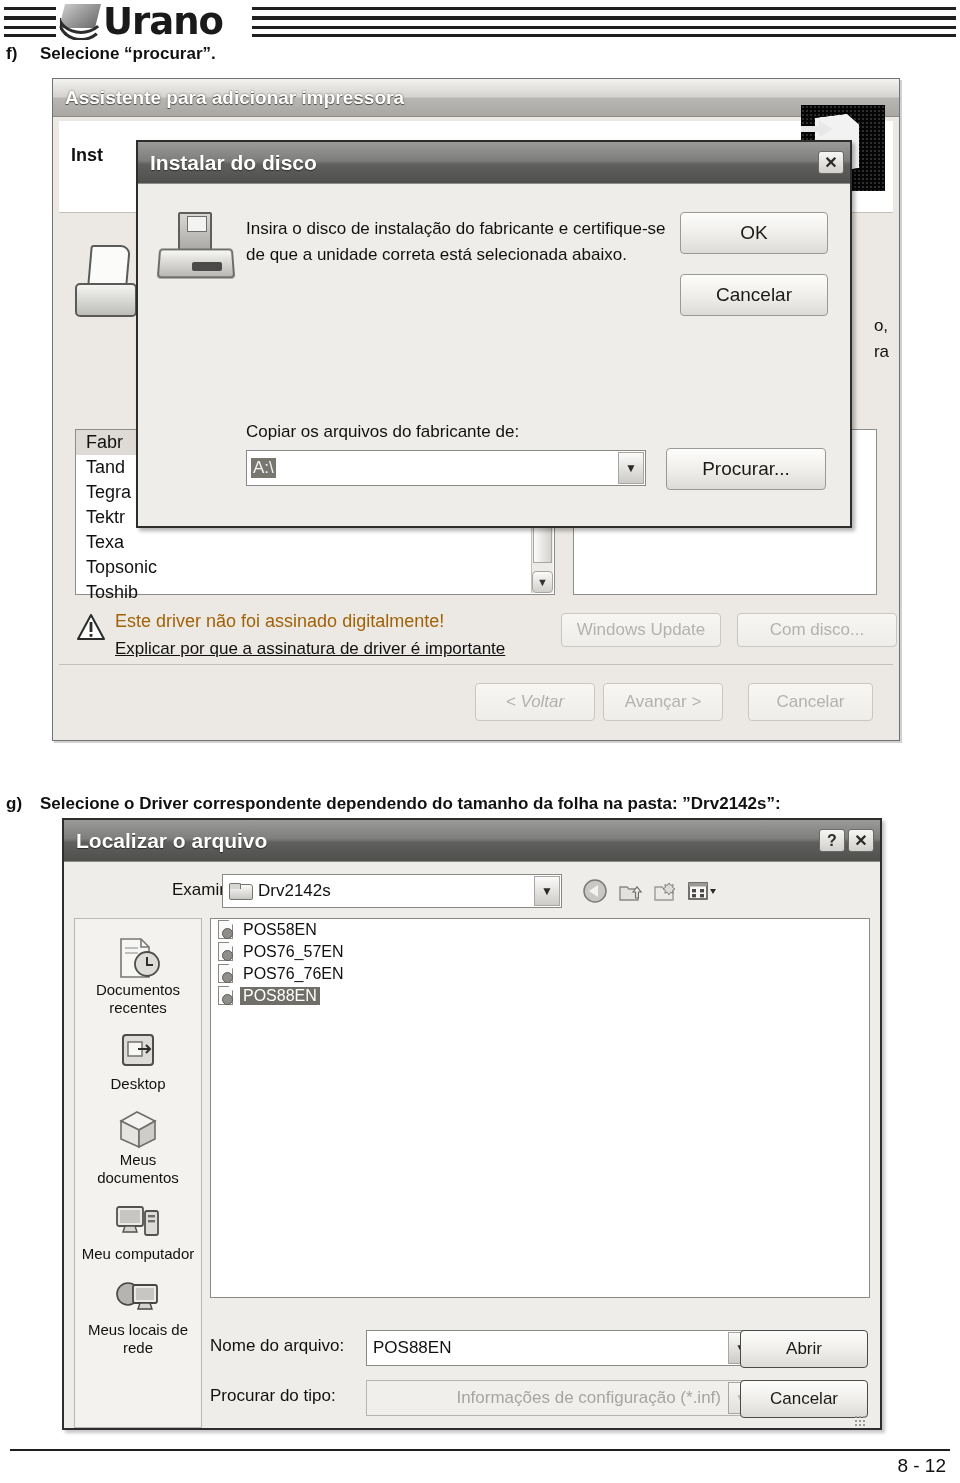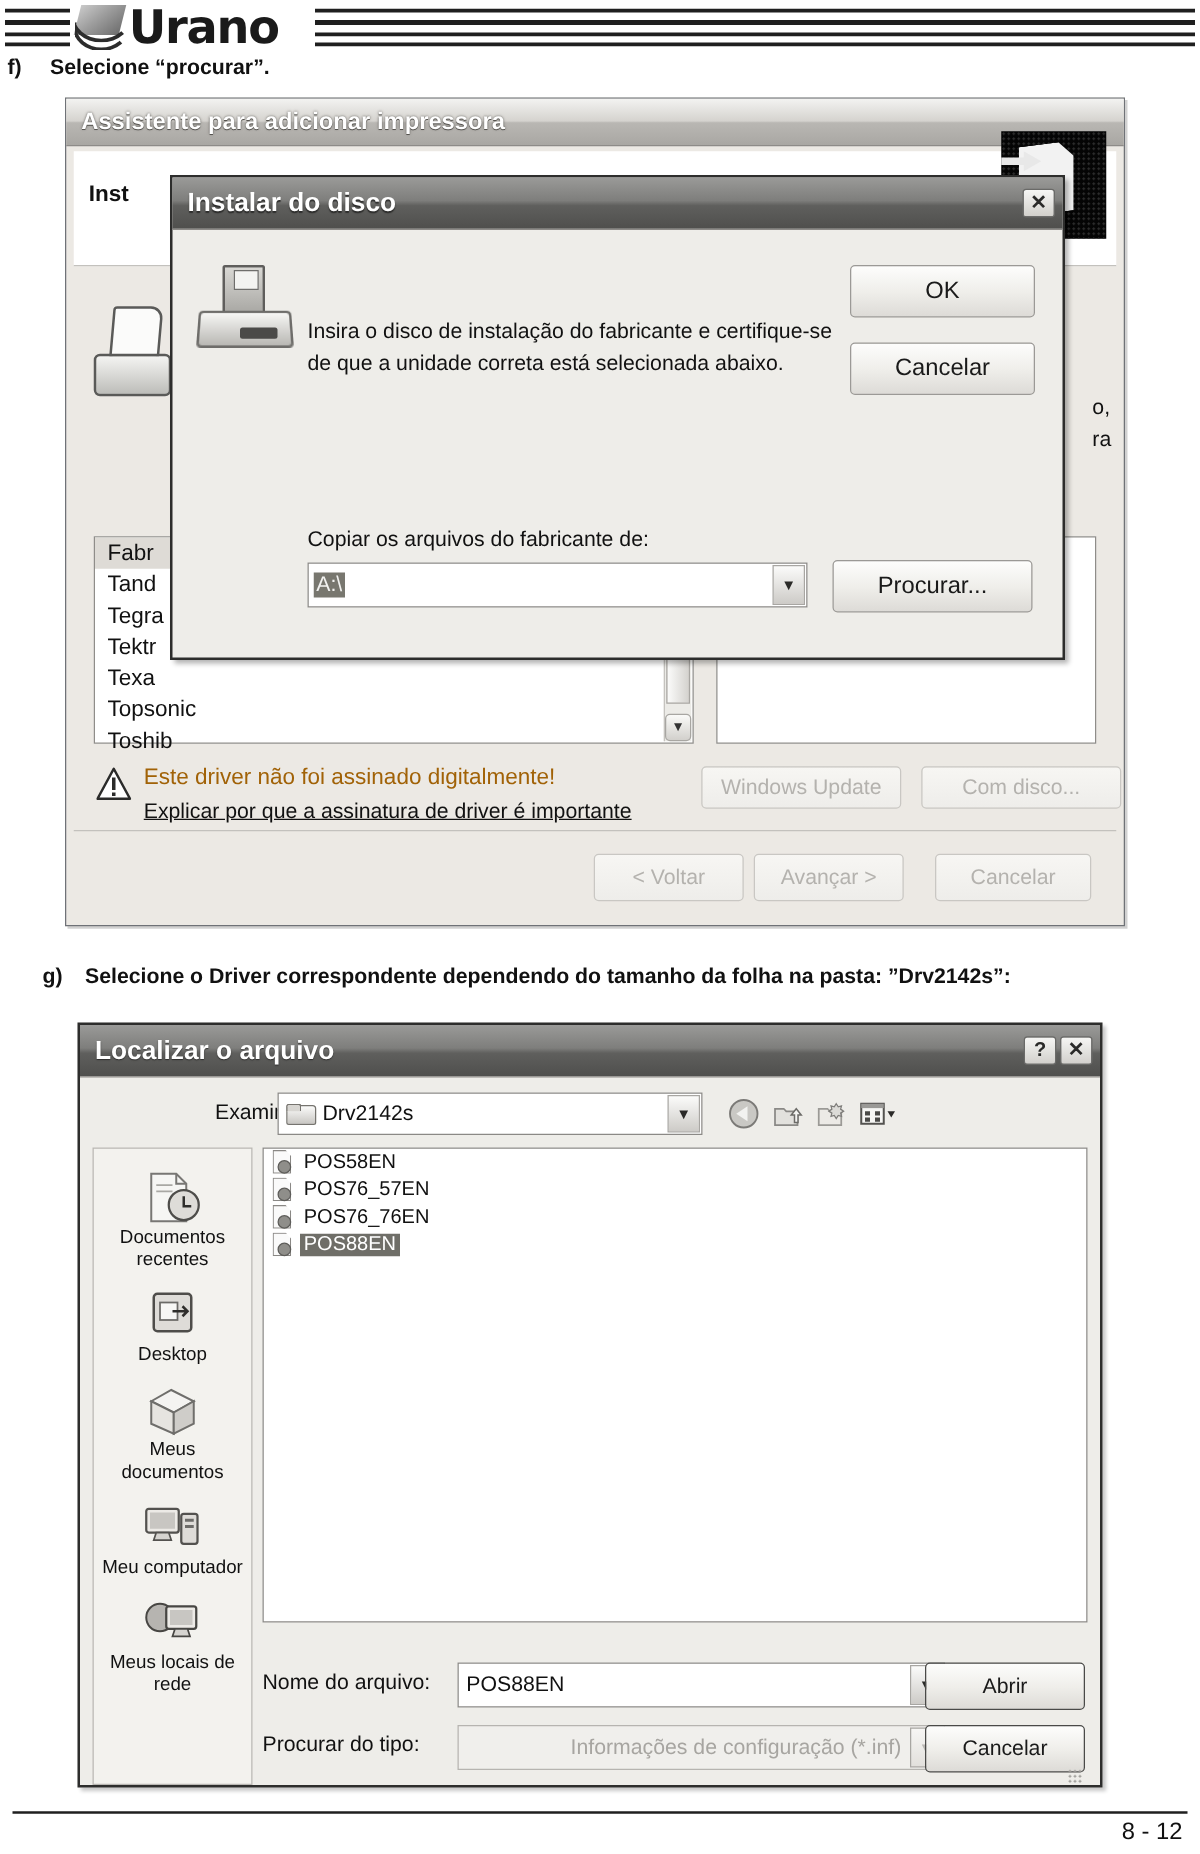--- a/index.html
+++ b/index.html
@@ -154,21 +154,21 @@
     display:flex; align-items:center; justify-content:center;
     font-size:17px; color:#1a1a1a; font-family:"Liberation Sans", sans-serif;
   }
   .btn.disabled { color:#b4b2ae; border-color:#c9c7c3;
     background:linear-gradient(180deg,#f7f6f3 0%, #eeedea 100%); }
 
   #btn-winupdate { position:absolute; right:178px; top:496px; width:160px; height:34px; }
   #btn-comdisco  { position:absolute; right:2px;   top:496px; width:160px; height:34px; }
 
   .wiz-footer { position:absolute; left:6px; right:6px; bottom:8px; height:74px; border-top:1px solid #c3c1bd; }
-  #btn-voltar  { position:absolute; right:298px; top:18px; width:120px; height:38px; }
+  #btn-voltar  { position:absolute; right:298px; top:18px; width:120px; height:38px;font-style:italic; }
   #btn-avancar { position:absolute; right:170px; top:18px; width:120px; height:38px; }
   #btn-cancelar-wiz { position:absolute; right:20px; top:18px; width:125px; height:38px; }
 
   
   #diskdlg {
     left:136px; top:140px; width:716px; height:388px;
     border:2px solid #2d2d2c; background:#eeede9;
     box-shadow:3px 3px 4px rgba(0,0,0,.30);
   }
   #diskdlg .win-title { height:42px; font-size:21px; }
@@ -184,21 +184,21 @@
     background:#4b4a48; border-radius:2px;
   }
   .disk-icon .floppy {
     position:absolute; left:20px; top:0; width:34px; height:42px;
     background:linear-gradient(180deg,#d9d8d4,#a6a5a1);
     border:2px solid #5f5e5c; border-radius:2px;
   }
   .disk-icon .floppy:after {
     content:""; position:absolute; left:7px; top:2px; width:18px; height:14px; background:#f3f3f1; border:1px solid #6f6e6c;
   }
-  .disk-msg { position:absolute; left:108px; top:32px; width:440px; font-size:17px; line-height:26px; color:#111;margin-top:36px; }
+  .disk-msg { position:absolute; left:108px; top:32px; width:440px; font-size:17px; line-height:26px; color:#111; }
   #btn-ok      { position:absolute; right:22px; top:28px; width:148px; height:42px; font-size:19px; }
   #btn-cancel-disk { position:absolute; right:22px; top:90px; width:148px; height:42px; font-size:19px; }
   .copy-label { position:absolute; left:108px; top:238px; font-size:17px; color:#111; }
   .combo {
     position:absolute; background:#ffffff; border:1px solid #8b8986;
     display:flex; align-items:center;
   }
   .combo .val { flex:1 1 auto; padding:0 6px; font-size:17px; color:#111; white-space:nowrap; overflow:hidden; }
   .combo .val.sel { background:#78776f; color:#f2f2f0; display:inline-block; flex:0 0 auto; margin-left:4px; padding:0 2px; }
   .combo .arrow {
@@ -399,21 +399,21 @@
     <div class="copy-label fd-lbl" style="position:absolute;">Copiar os arquivos do fabricante de:</div>
     <div class="combo" id="copy-combo">
       <span class="val sel">A:\</span>
       <span style="flex:1 1 auto"></span>
       <span class="arrow">▼</span>
     </div>
     <div class="btn" id="btn-procurar">Procurar...</div>
   </div>
 </div>
 
-<div class="step" style="left:6px; top:771px;margin-left:28px;">
+<div class="step" style="left:6px; top:794px;">
   <span class="marker">g)</span><span>Selecione o Driver correspondente dependendo do tamanho da folha na pasta: ”Drv2142s”:</span>
 </div>
 
 <div class="win" id="filedlg">
   <div class="win-title dark">
     <span>Localizar o arquivo</span>
     <span class="spacer"></span>
     <span class="titlebtn">?</span>
     <span class="titlebtn">✕</span>
   </div>

